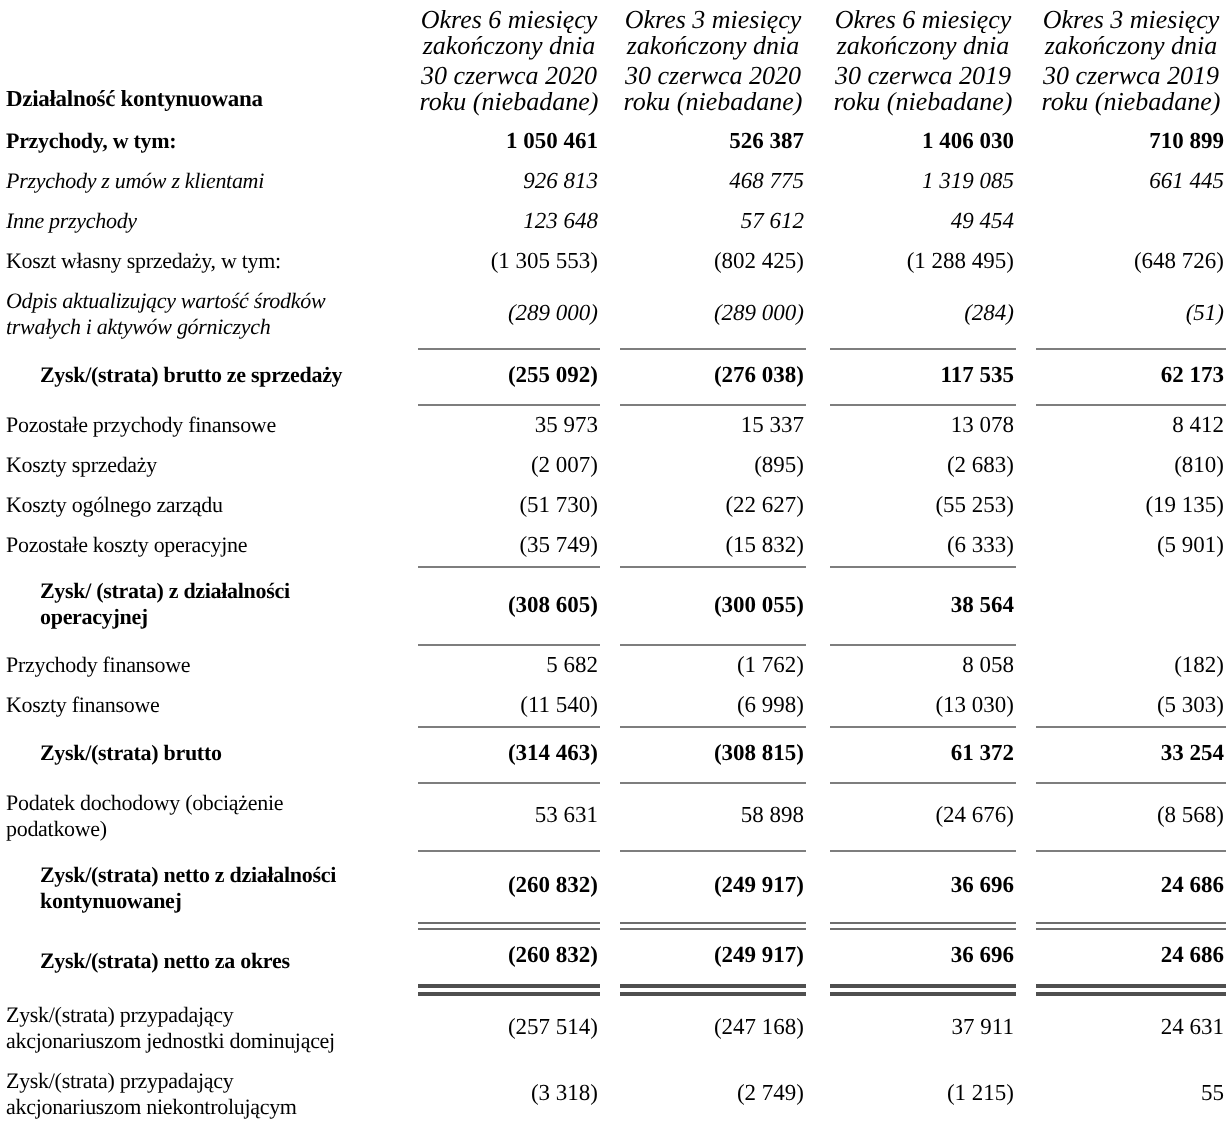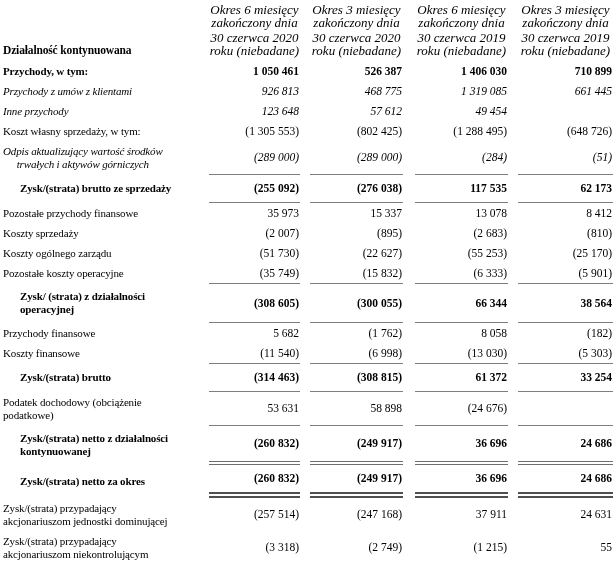--- a/index.html
+++ b/index.html
@@ -46,21 +46,21 @@
     padding:3.5px 1px 3.5px 0;
     white-space:nowrap;
   }
   .row > .ncell:nth-child(2){margin-left:9px;}
   .row > .ncell:nth-child(3){margin-left:10px;}
   .row > .ncell:nth-child(4){margin-left:12px;}
   .row > .ncell:nth-child(5){margin-left:10px;}
 
   
   .s-bold{font-weight:bold;}
-  .s-italic{font-style:italic;text-align:center;}
+  .s-italic{font-style:italic;}
 
   
   .ra-single .ncell{border-top:1px solid #7e7e7e;}
   .rb-single .ncell{border-bottom:1px solid #7e7e7e;}
   .rb-double .ncell{border-bottom:4px double #6e6e6e;}
   .rb-double-thick .ncell{border-bottom:6px double #4f4f4f;}
   .has-rule .ncell{padding-top:7px;padding-bottom:7px;}
   .has-rule .rlabel{padding-top:7px;padding-bottom:7px;padding-left:20px;}
 </style>
 </head>
@@ -149,34 +149,33 @@
         <div class="ncell">(2 007)</div>
         <div class="ncell">(895)</div>
         <div class="ncell">(2 683)</div>
         <div class="ncell">(810)</div>
       </div>
       <div class="grid row s-regular">
         <div class="rlabel">Koszty ogólnego zarządu</div>
         <div class="ncell">(51 730)</div>
         <div class="ncell">(22 627)</div>
         <div class="ncell">(55 253)</div>
-        <div class="ncell">(25 170)</div>
+        <div class="ncell">(19 135)</div>
       </div>
       <div class="grid row s-regular">
         <div class="rlabel">Pozostałe koszty operacyjne</div>
         <div class="ncell">(35 749)</div>
         <div class="ncell">(15 832)</div>
         <div class="ncell">(6 333)</div>
         <div class="ncell">(5 901)</div>
       </div>
       <div class="grid row s-bold ra-single rb-single has-rule">
         <div class="rlabel">Zysk/ (strata) z działalności operacyjnej</div>
         <div class="ncell">(308 605)</div>
         <div class="ncell">(300 055)</div>
-        <div class="ncell">66 344</div>
         <div class="ncell">38 564</div>
       </div>
       <div class="grid row s-regular">
         <div class="rlabel">Przychody finansowe</div>
         <div class="ncell">5 682</div>
         <div class="ncell">(1 762)</div>
         <div class="ncell">8 058</div>
         <div class="ncell">(182)</div>
       </div>
       <div class="grid row s-regular">
@@ -192,20 +191,21 @@
         <div class="ncell">(308 815)</div>
         <div class="ncell">61 372</div>
         <div class="ncell">33 254</div>
       </div>
       <div class="grid row s-regular">
         <div class="rlabel">Podatek dochodowy (obciążenie
 podatkowe)</div>
         <div class="ncell">53 631</div>
         <div class="ncell">58 898</div>
         <div class="ncell">(24 676)</div>
+        <div class="ncell">(8 568)</div>
       </div>
       <div class="grid row s-bold ra-single rb-double has-rule">
         <div class="rlabel">Zysk/(strata) netto z działalności
 kontynuowanej</div>
         <div class="ncell">(260 832)</div>
         <div class="ncell">(249 917)</div>
         <div class="ncell">36 696</div>
         <div class="ncell">24 686</div>
       </div>
       <div class="grid row s-bold rb-double-thick has-rule">

